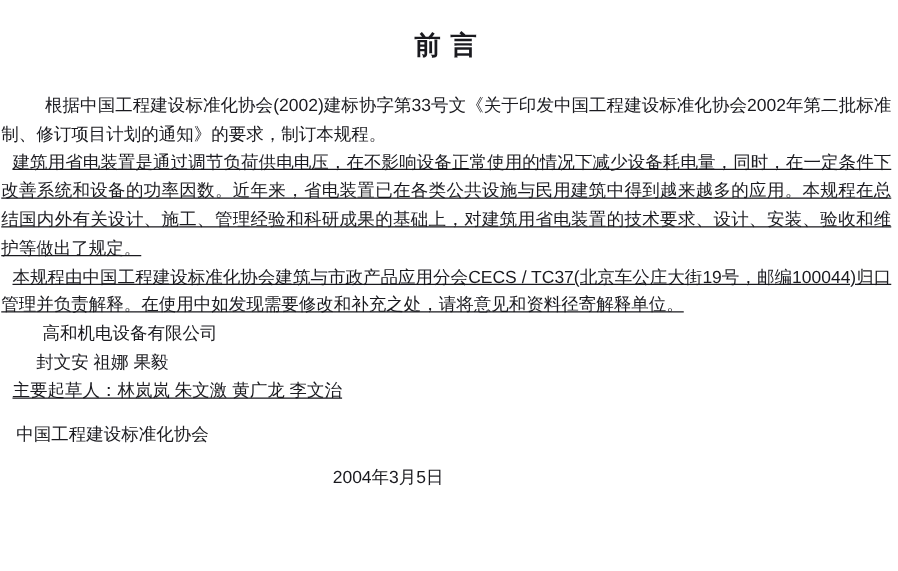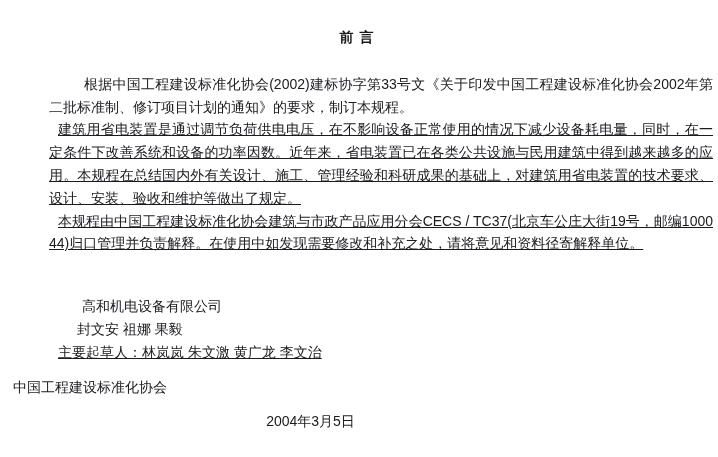--- a/index.html
+++ b/index.html
@@ -15,36 +15,35 @@
   .doc {
     box-sizing: border-box;
     width: 718px;
     padding: 26px 5px 0 1px;
     color: #1a1a1f;
     font-family: "Liberation Sans", "DejaVu Sans", sans-serif;
     font-size: 14px;
     line-height: 22.8px;
   }
   .doc-title {
-    font-size: 14px;
+    font-size: 21px;
     font-weight: 700;
     text-align: center;
     margin: 0 0 24px 0;
     letter-spacing: 1px;
   }
   .para {
     margin: 0;
     text-align: justify;
     text-justify: inter-ideograph;
     word-break: break-all;
-    padding-left: 48px;
   }
   .indent-first { text-indent: 35px; }
   .indent-small { text-indent: 9px; text-decoration: underline; }
-  .indent-mid   { text-indent: 33px; margin-top: 40px; }
+  .indent-mid   { text-indent: 33px; }
   .indent-mid2  { text-indent: 28px; }
   .center-org {
     margin: 12px;
     text-align: left;
     padding-right: 58px;
   }
   .center-date {
     margin: 0;
     text-align: center;
     padding-right: 93px;

